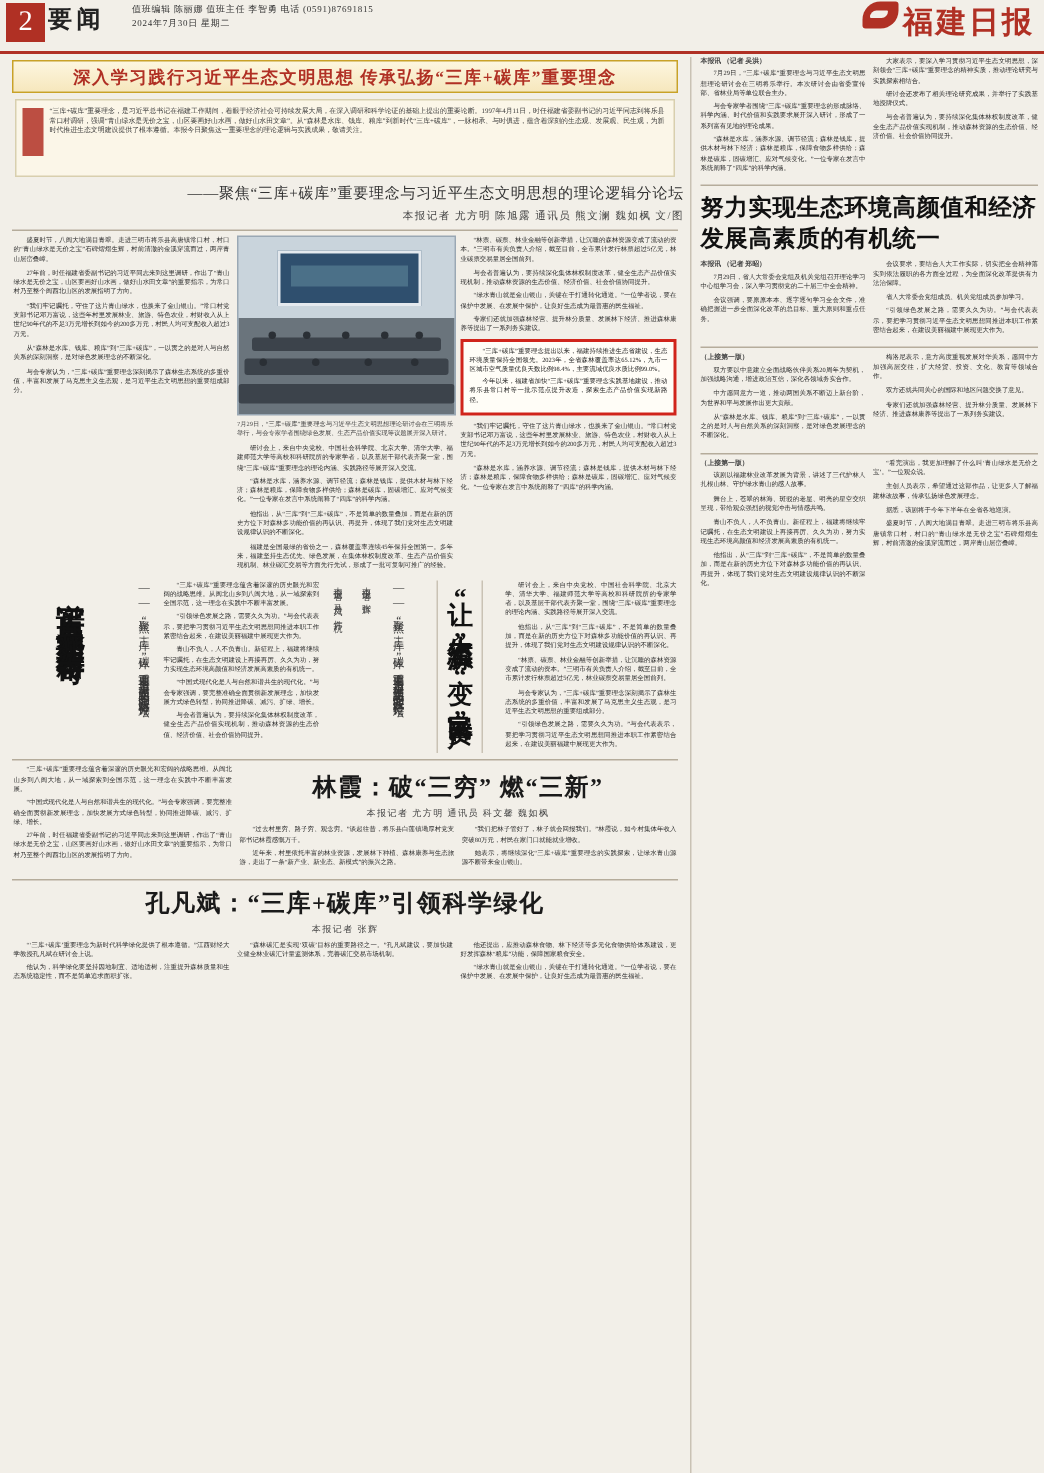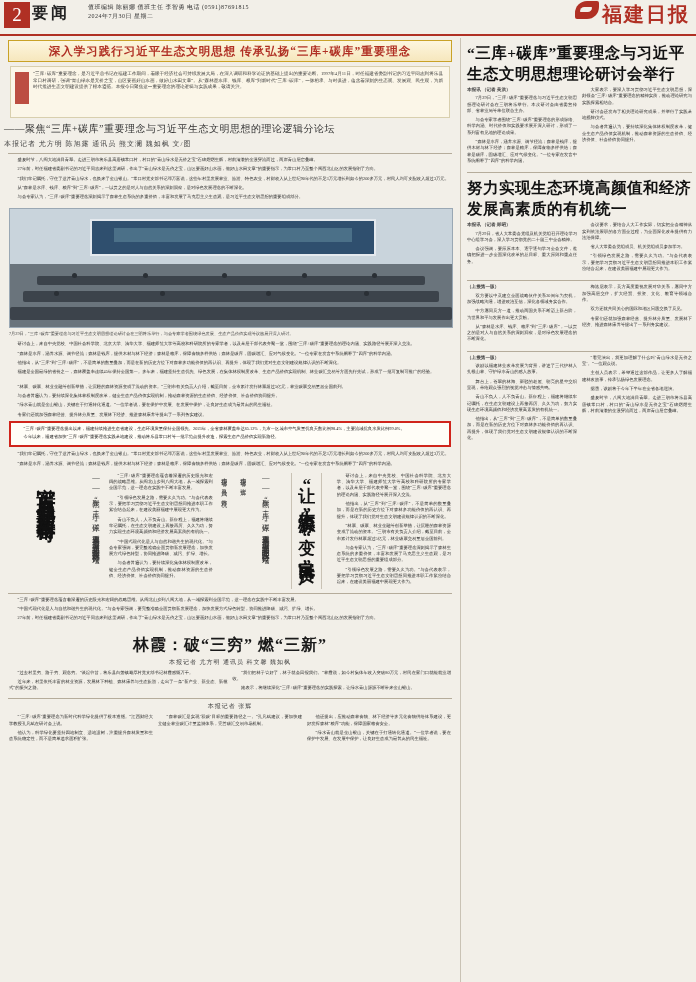--- a/index.html
+++ b/index.html
@@ -60,29 +60,29 @@
   .note .seal{
     position:absolute;left:4px;top:5px;width:14px;height:32px;background:#b03024;opacity:.85;
   }
   .note p{margin:0;font-size:4.6px;line-height:6.6px;color:#3a3a3a;text-align:justify;}
 
   .headline{
     text-align:center;font-size:28px;font-weight:bold;letter-spacing:2px;color:#111;
     margin:6px 0 2px 0;font-family:"Liberation Serif",serif;
   }
   .subhead{
-    text-align:left;font-size:10px;color:#333;margin:0 0 3px 0;letter-spacing:.5px;
+    text-align:right;font-size:10px;color:#333;margin:0 0 3px 0;letter-spacing:.5px;
   }
   .byline{
-    text-align:left;font-size:7px;color:#444;margin-bottom:4px;letter-spacing:1px;
+    text-align:right;font-size:7px;color:#444;margin-bottom:4px;letter-spacing:1px;
   }
   .rule{height:1px;background:#b5ac9b;margin:3px 4px;}
 
   
-  .cols{position:relative;display:flex;gap:5px;padding:0 5px;flex-direction:column;}
+  .cols{position:relative;display:flex;gap:5px;padding:0 5px;}
   .col{flex:1;}
   .tcol{font-size:4.3px;line-height:6.3px;text-align:justify;color:#2c2c2c;}
   .tcol p{margin:0 0 3px 0;text-indent:2em;}
 
   .photo{
     width:100%;height:118px;background:linear-gradient(#8fa9bf,#6d8aa4);
     position:relative;overflow:hidden;margin-bottom:3px;border:1px solid #9aa8b4;
   }
   .photo .wall{position:absolute;left:0;top:0;right:0;height:46%;background:#c9d4dc;}
   .photo .screen{position:absolute;left:18%;top:8%;width:64%;height:28%;background:#2f4f6e;border:2px solid #e4e9ee;}
@@ -289,41 +289,41 @@
               <p>“我们把林子管好了，林子就会回报我们。”林霞说，如今村集体年收入突破80万元，村民在家门口就能就业增收。</p>
               <p>她表示，将继续深化“三库+碳库”重要理念的实践探索，让绿水青山源源不断带来金山银山。</p>
             </div>
           </div>
         </div>
       </div>
 
       <div class="rule" style="margin-top:4px;"></div>
 
       <div style="padding:0 5px;">
+        <div class="subhead2">孔凡斌：“三库+碳库”引领科学绿化</div>
         <div class="subbyline">本报记者 张辉</div>
         <div style="display:flex;gap:5px;">
           <div class="tcol" style="flex:1">
             <p>“‘三库+碳库’重要理念为新时代科学绿化提供了根本遵循。”江西财经大学教授孔凡斌在研讨会上说。</p>
             <p>他认为，科学绿化要坚持因地制宜、适地适树，注重提升森林质量和生态系统稳定性，而不是简单追求面积扩张。</p>
           </div>
           <div class="tcol" style="flex:1">
             <p>“森林碳汇是实现‘双碳’目标的重要路径之一。”孔凡斌建议，要加快建立健全林业碳汇计量监测体系，完善碳汇交易市场机制。</p>
           </div>
           <div class="tcol" style="flex:1">
             <p>他还提出，应推动森林食物、林下经济等多元化食物供给体系建设，更好发挥森林“粮库”功能，保障国家粮食安全。</p>
             <p>“绿水青山就是金山银山，关键在于打通转化通道。”一位学者说，要在保护中发展、在发展中保护，让良好生态成为最普惠的民生福祉。</p>
           </div>
         </div>
       </div>
 
     </div>
 
     <div class="right-zone">
 
-      <div class="rh big">“三库+碳库”重要理念与习近平生态文明思想理论研讨会举行</div>
       <div class="rcols">
         <div class="rcol">
           <div class="rtag">本报讯 （记者 吴洪）</div>
           <p>7月29日，“三库+碳库”重要理念与习近平生态文明思想理论研讨会在三明将乐举行。本次研讨会由省委宣传部、省林业局等单位联合主办。</p>
           <p>与会专家学者围绕“三库+碳库”重要理念的形成脉络、科学内涵、时代价值和实践要求展开深入研讨，形成了一系列富有见地的理论成果。</p>
           <p>“森林是水库，涵养水源、调节径流；森林是钱库，提供木材与林下经济；森林是粮库，保障食物多样供给；森林是碳库，固碳增汇、应对气候变化。”一位专家在发言中系统阐释了“四库”的科学内涵。</p>
         </div>
         <div class="rcol">
           <p>大家表示，要深入学习贯彻习近平生态文明思想，深刻领会“三库+碳库”重要理念的精神实质，推动理论研究与实践探索相结合。</p>
           <p>研讨会还发布了相关理论研究成果，并举行了实践基地授牌仪式。</p>

